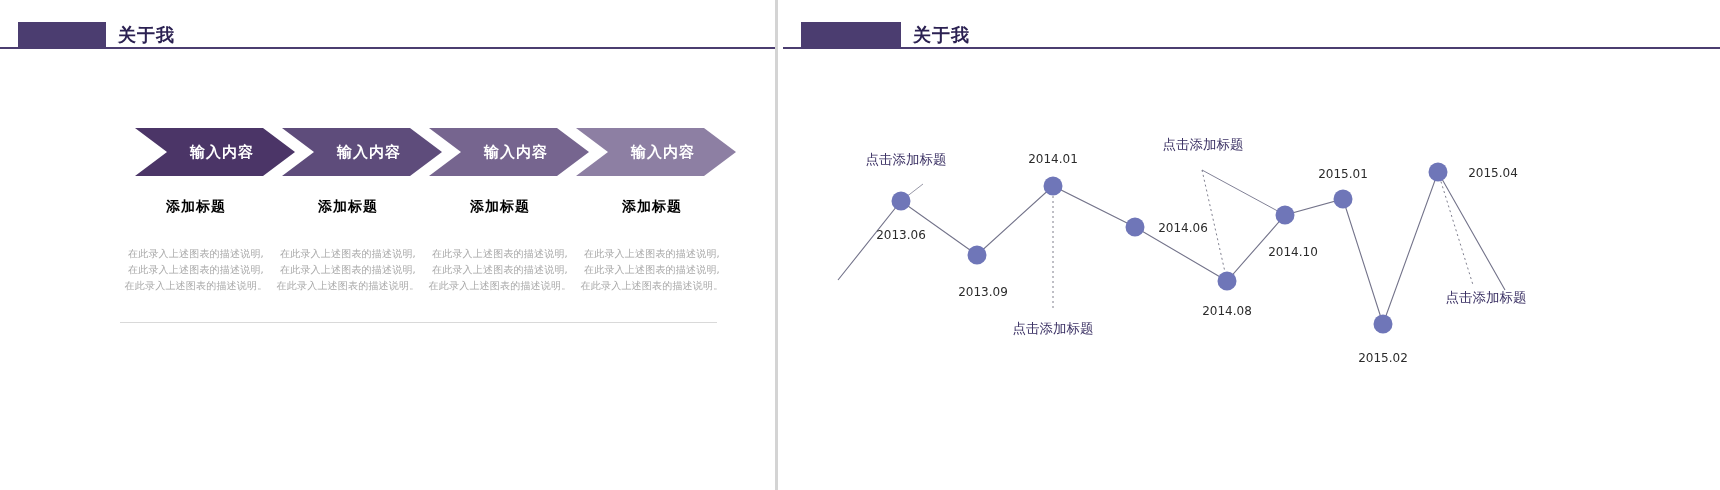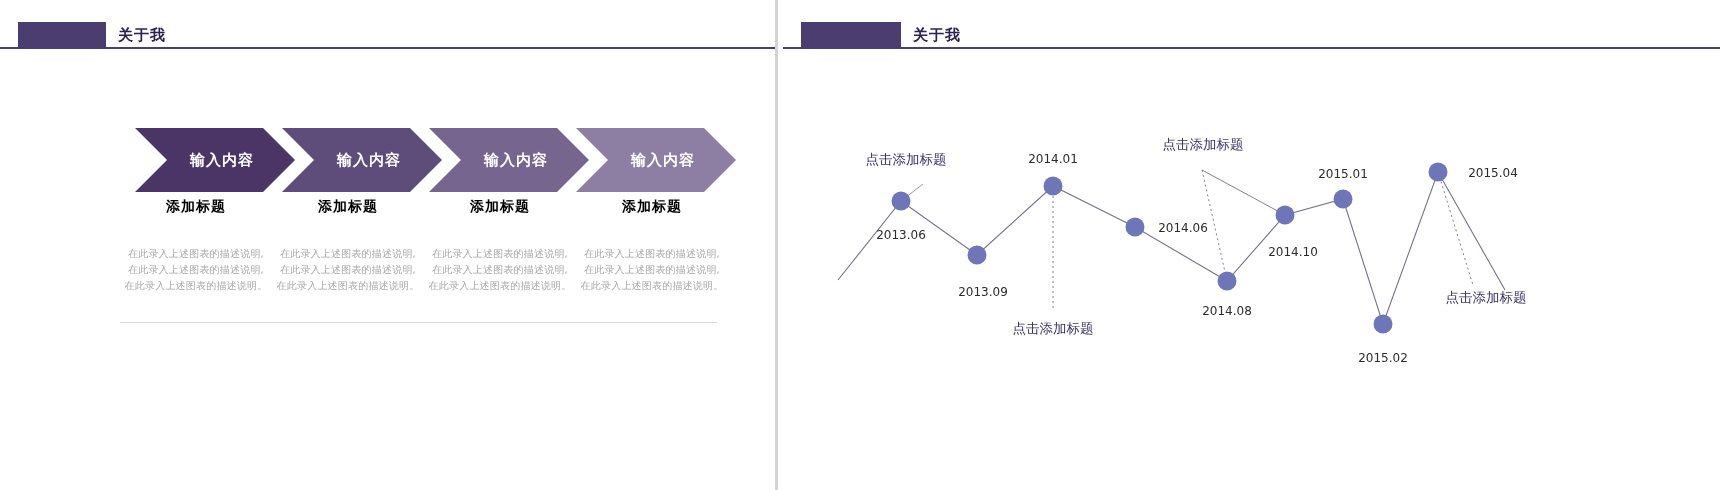--- a/index.html
+++ b/index.html
@@ -56,40 +56,40 @@
   }
   .hdr-block {
     position: absolute;
     top: 0;
     height: 26px;
     background: #4b3d70;
   }
   .hdr-title {
     position: absolute;
     top: 2px;
-    font-size: 15px;
+    font-size: 18px;
     font-weight: bold;
     color: #2b2152;
     letter-spacing: 1px;
     line-height: 22px;
     white-space: nowrap;
   }
 
   
   .chev-row {
     position: absolute;
     left: 135px;
     top: 128px;
     display: flex;
     align-items: flex-start;
   }
   .chev {
     position: relative;
     width: 160px;
-    height: 64px;
+    height: 48px;
     display: flex;
     align-items: center;
     justify-content: center;
     margin-right: -13px;
     clip-path: polygon(0 0, 128px 0, 160px 50%, 128px 100%, 0 100%, 32px 50%);
   }
   .chev-label {
     color: #ffffff;
     font-size: 15px;
     font-weight: bold;

